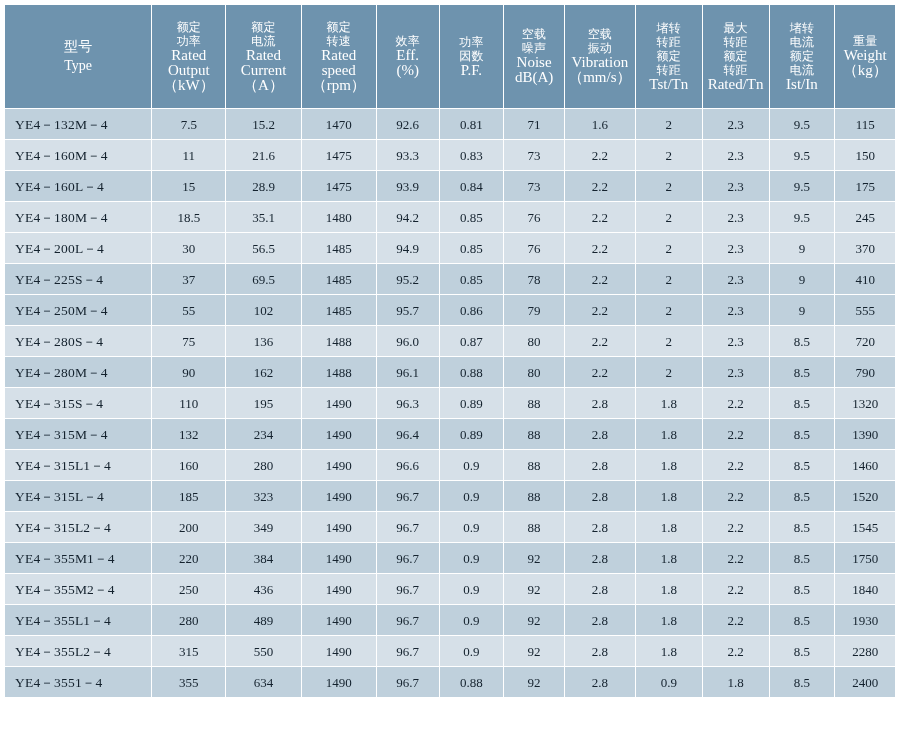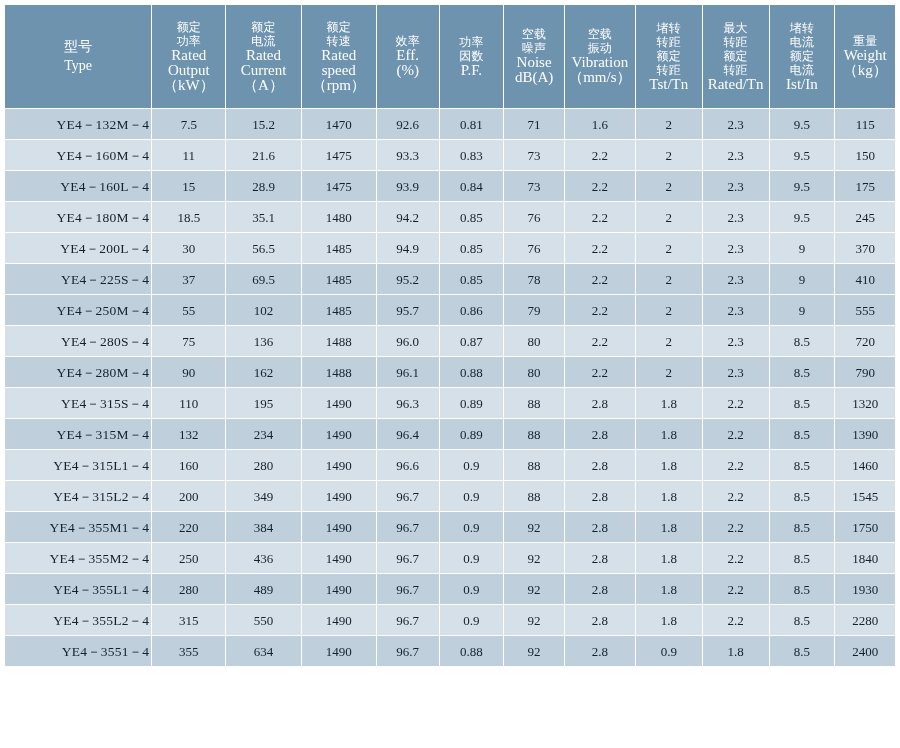--- a/index.html
+++ b/index.html
@@ -74,21 +74,21 @@
     font-size: 13px;
     line-height: 15px;
     height: 26px;
     padding: 2px 2px;
     vertical-align: middle;
     color: #14222e;
   }
   table.spec tbody tr.odd td { background: #bfd0dc; }
   table.spec tbody tr.even td { background: #d6e0e8; }
   table.spec tbody td.type-cell {
-    text-align: right;
+    text-align: left;
     padding-left: 10px;
     font-size: 13.5px;
     letter-spacing: 0.2px;
   }
 </style>
 </head>
 <body>
 
 <div class="sheet">
   <table class="spec">
@@ -345,20 +345,34 @@
           <td>1490</td>
           <td>96.6</td>
           <td>0.9</td>
           <td>88</td>
           <td>2.8</td>
           <td>1.8</td>
           <td>2.2</td>
           <td>8.5</td>
           <td>1460</td>
         </tr>
+        <tr class="odd">
+          <td class="type-cell">YE4－315L－4</td>
+          <td>185</td>
+          <td>323</td>
+          <td>1490</td>
+          <td>96.7</td>
+          <td>0.9</td>
+          <td>88</td>
+          <td>2.8</td>
+          <td>1.8</td>
+          <td>2.2</td>
+          <td>8.5</td>
+          <td>1520</td>
+        </tr>
         <tr class="even">
           <td class="type-cell">YE4－315L2－4</td>
           <td>200</td>
           <td>349</td>
           <td>1490</td>
           <td>96.7</td>
           <td>0.9</td>
           <td>88</td>
           <td>2.8</td>
           <td>1.8</td>

